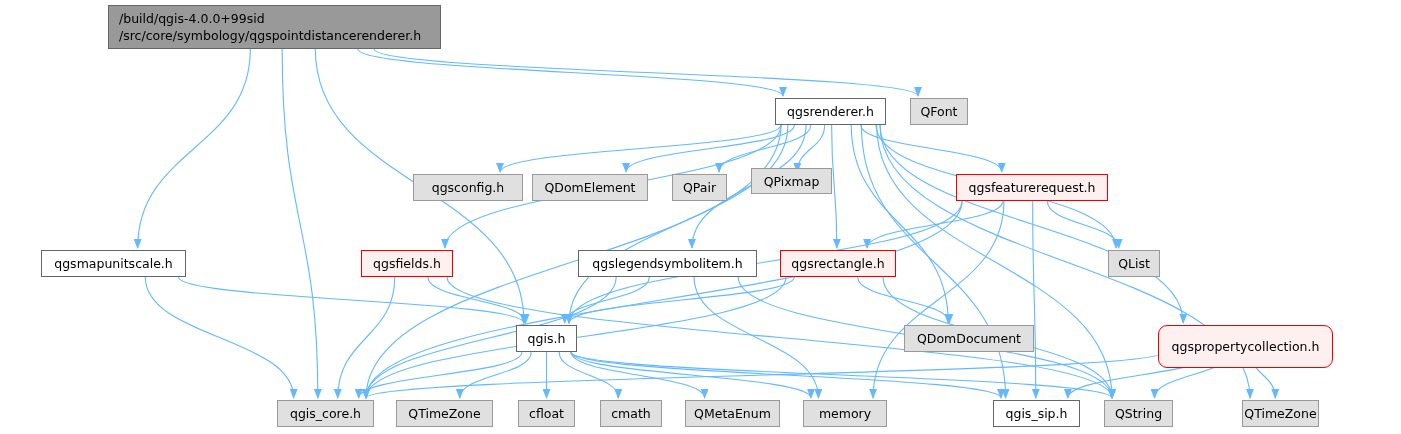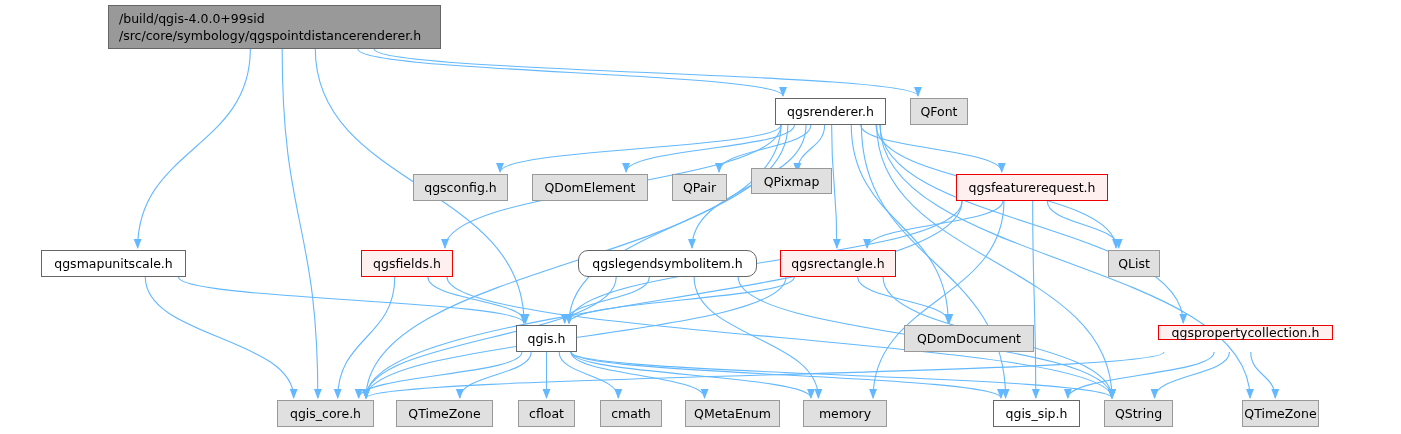--- a/index.html
+++ b/index.html
@@ -85,57 +85,57 @@
   <span>/src/core/symbology/qgspointdistancerenderer.h</span>
 </div>
 
 <div id="nodes">
     <div class="node plain" style="left: 775px; top: 98px; width: 111px; height: 27px;">
       <span>qgsrenderer.h</span>
     </div>
     <div class="node sys" style="left: 910px; top: 98px; width: 58px; height: 27px;">
       <span>QFont</span>
     </div>
-    <div class="node sys" style="left: 413px; top: 174px; width: 95px; height: 27px;">
+    <div class="node sys" style="left: 413px; top: 174px; width: 110px; height: 27px;">
       <span>qgsconfig.h</span>
     </div>
     <div class="node sys" style="left: 532px; top: 174px; width: 116px; height: 27px;">
       <span>QDomElement</span>
     </div>
     <div class="node sys" style="left: 672px; top: 174px; width: 55px; height: 27px;">
       <span>QPair</span>
     </div>
     <div class="node sys" style="left: 751px; top: 168px; width: 81px; height: 26px;">
       <span>QPixmap</span>
     </div>
     <div class="node incomplete" style="left: 956px; top: 174px; width: 152px; height: 27px;">
       <span>qgsfeaturerequest.h</span>
     </div>
     <div class="node plain" style="left: 41px; top: 250px; width: 145px; height: 27px;">
       <span>qgsmapunitscale.h</span>
     </div>
     <div class="node incomplete" style="left: 361px; top: 250px; width: 92px; height: 27px;">
       <span>qgsfields.h</span>
     </div>
-    <div class="node plain" style="left: 578px; top: 250px; width: 179px; height: 27px; border-radius: 10px;">
+    <div class="node plain" style="left: 578px; top: 250px; width: 179px; height: 27px;">
       <span>qgslegendsymbolitem.h</span>
     </div>
     <div class="node incomplete" style="left: 780px; top: 250px; width: 116px; height: 27px;">
       <span>qgsrectangle.h</span>
     </div>
     <div class="node sys" style="left: 1108px; top: 250px; width: 52px; height: 27px;">
       <span>QList</span>
     </div>
     <div class="node plain" style="left: 516px; top: 325px; width: 61px; height: 27px;">
       <span>qgis.h</span>
     </div>
     <div class="node sys" style="left: 904px; top: 325px; width: 130px; height: 27px;">
       <span>QDomDocument</span>
     </div>
-    <div class="node incomplete" style="left: 1158px; top: 325px; width: 175px; height: 15px;">
+    <div class="node incomplete" style="left: 1158px; top: 325px; width: 175px; height: 43px; border-radius: 9px;">
       <span>qgspropertycollection.h</span>
     </div>
     <div class="node sys" style="left: 277px; top: 400px; width: 97px; height: 27px;">
       <span>qgis_core.h</span>
     </div>
     <div class="node sys" style="left: 396px; top: 400px; width: 97px; height: 27px;">
       <span>QTimeZone</span>
     </div>
     <div class="node sys" style="left: 518px; top: 400px; width: 57px; height: 27px;">
       <span>cfloat</span>

